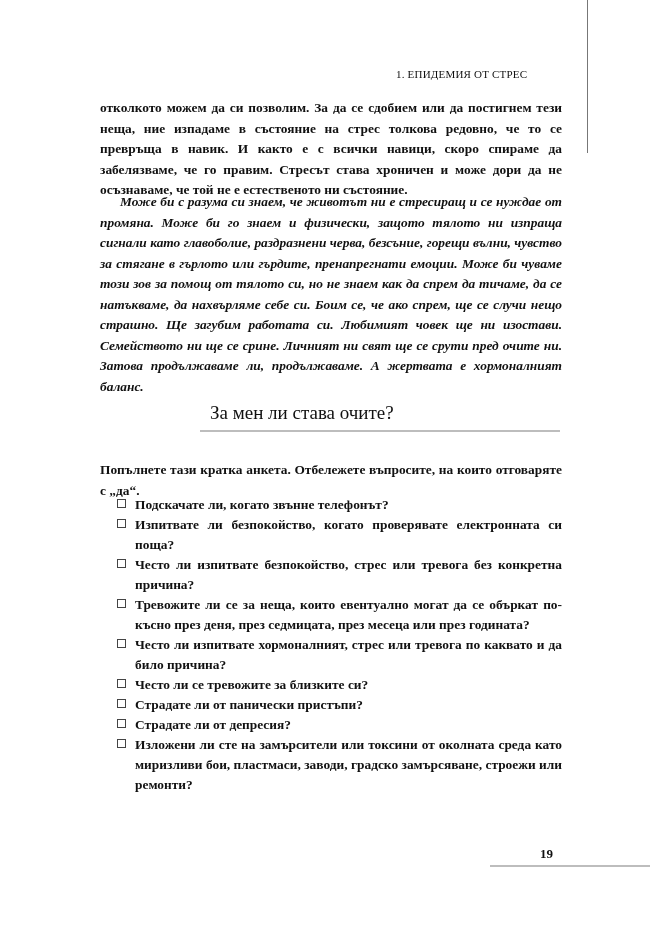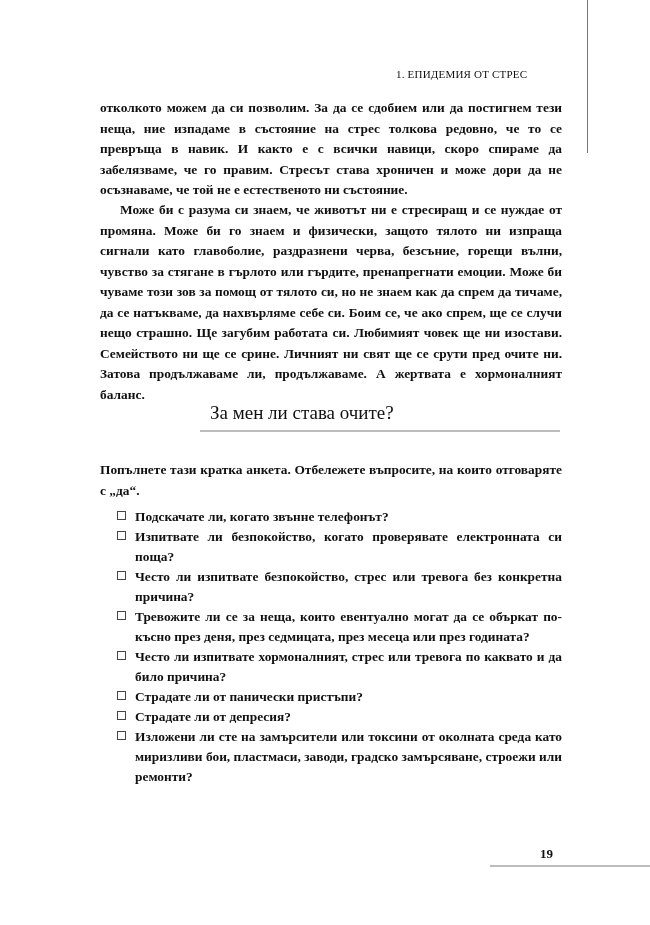--- a/index.html
+++ b/index.html
@@ -10,28 +10,28 @@
   .vrule { position: absolute; left: 587px; top: 0; width: 1px; height: 153px; background: #777; }
   .running-head {
     position: absolute; left: 396px; top: 68px; width: 170px; 
     font-size: 11px; letter-spacing: 0.2px; font-weight: normal; color: #111;
   }
   .body-text {
     position: absolute; left: 100px; width: 462px; font-size: 13.4px; line-height: 20.5px;
     text-align: justify; font-weight: bold; color: #111;
   }
   .p1 { top: 98px; }
-  .p2 { top: 200px; text-indent: 20px; }
+  .p2 { top: 192px; text-indent: 20px; font-style: italic; }
   .p3 { top: 460px; }
   .section-title {
     position: absolute; left: 210px; top: 402px; font-size: 19px; color: #111; font-weight: normal;
   }
   .section-rule { position: absolute; left: 200px; top: 430px; width: 360px; height: 2px; background: #bdbdbd; }
   .checklist {
-    position: absolute; left: 117px; top: 507px; width: 445px; margin: 0; padding: 0; list-style: none;
+    position: absolute; left: 117px; top: 495px; width: 445px; margin: 0; padding: 0; list-style: none;
     font-size: 13.4px; line-height: 20px; font-weight: bold; color: #111;
   }
   .checklist li { position: relative; padding-left: 18px; text-align: justify; margin-bottom: 0; }
   .checkbox {
     position: absolute; left: 0; top: 4px; width: 9px; height: 9px; border: 1px solid #444; background: #fff;
     box-sizing: border-box;
   }
   .page-number { position: absolute; left: 540px; top: 846px; font-size: 13px; font-weight: bold; color: #111; }
   .footer-rule { position: absolute; left: 490px; top: 865px; width: 160px; height: 2px; background: #bdbdbd; }
 </style>
@@ -48,19 +48,20 @@
 <div class="section-rule"></div>
 
 <div class="body-text p3">Попълнете тази кратка анкета. Отбележете въпросите, на които отговаряте с „да“.</div>
 
 <ul class="checklist">
   <li><span class="checkbox"></span><span>Подскачате ли, когато звънне телефонът?</span></li>
   <li><span class="checkbox"></span><span>Изпитвате ли безпокойство, когато проверявате електронната си поща?</span></li>
   <li><span class="checkbox"></span><span>Често ли изпитвате безпокойство, стрес или тревога без конкретна причина?</span></li>
   <li><span class="checkbox"></span><span>Тревожите ли се за неща, които евентуално могат да се объркат по-късно през деня, през седмицата, през месеца или през годината?</span></li>
   <li><span class="checkbox"></span><span>Често ли изпитвате хормоналният, стрес или тревога по каквато и да било причина?</span></li>
+  <li><span class="checkbox"></span><span>Често ли се тревожите за близките си?</span></li>
   <li><span class="checkbox"></span><span>Страдате ли от панически пристъпи?</span></li>
   <li><span class="checkbox"></span><span>Страдате ли от депресия?</span></li>
   <li><span class="checkbox"></span><span>Изложени ли сте на замърсители или токсини от околната среда като миризливи бои, пластмаси, заводи, градско замърсяване, строежи или ремонти?</span></li>
 </ul>
 
 <div class="page-number">19</div>
 <div class="footer-rule"></div>
 
 </body></html>

